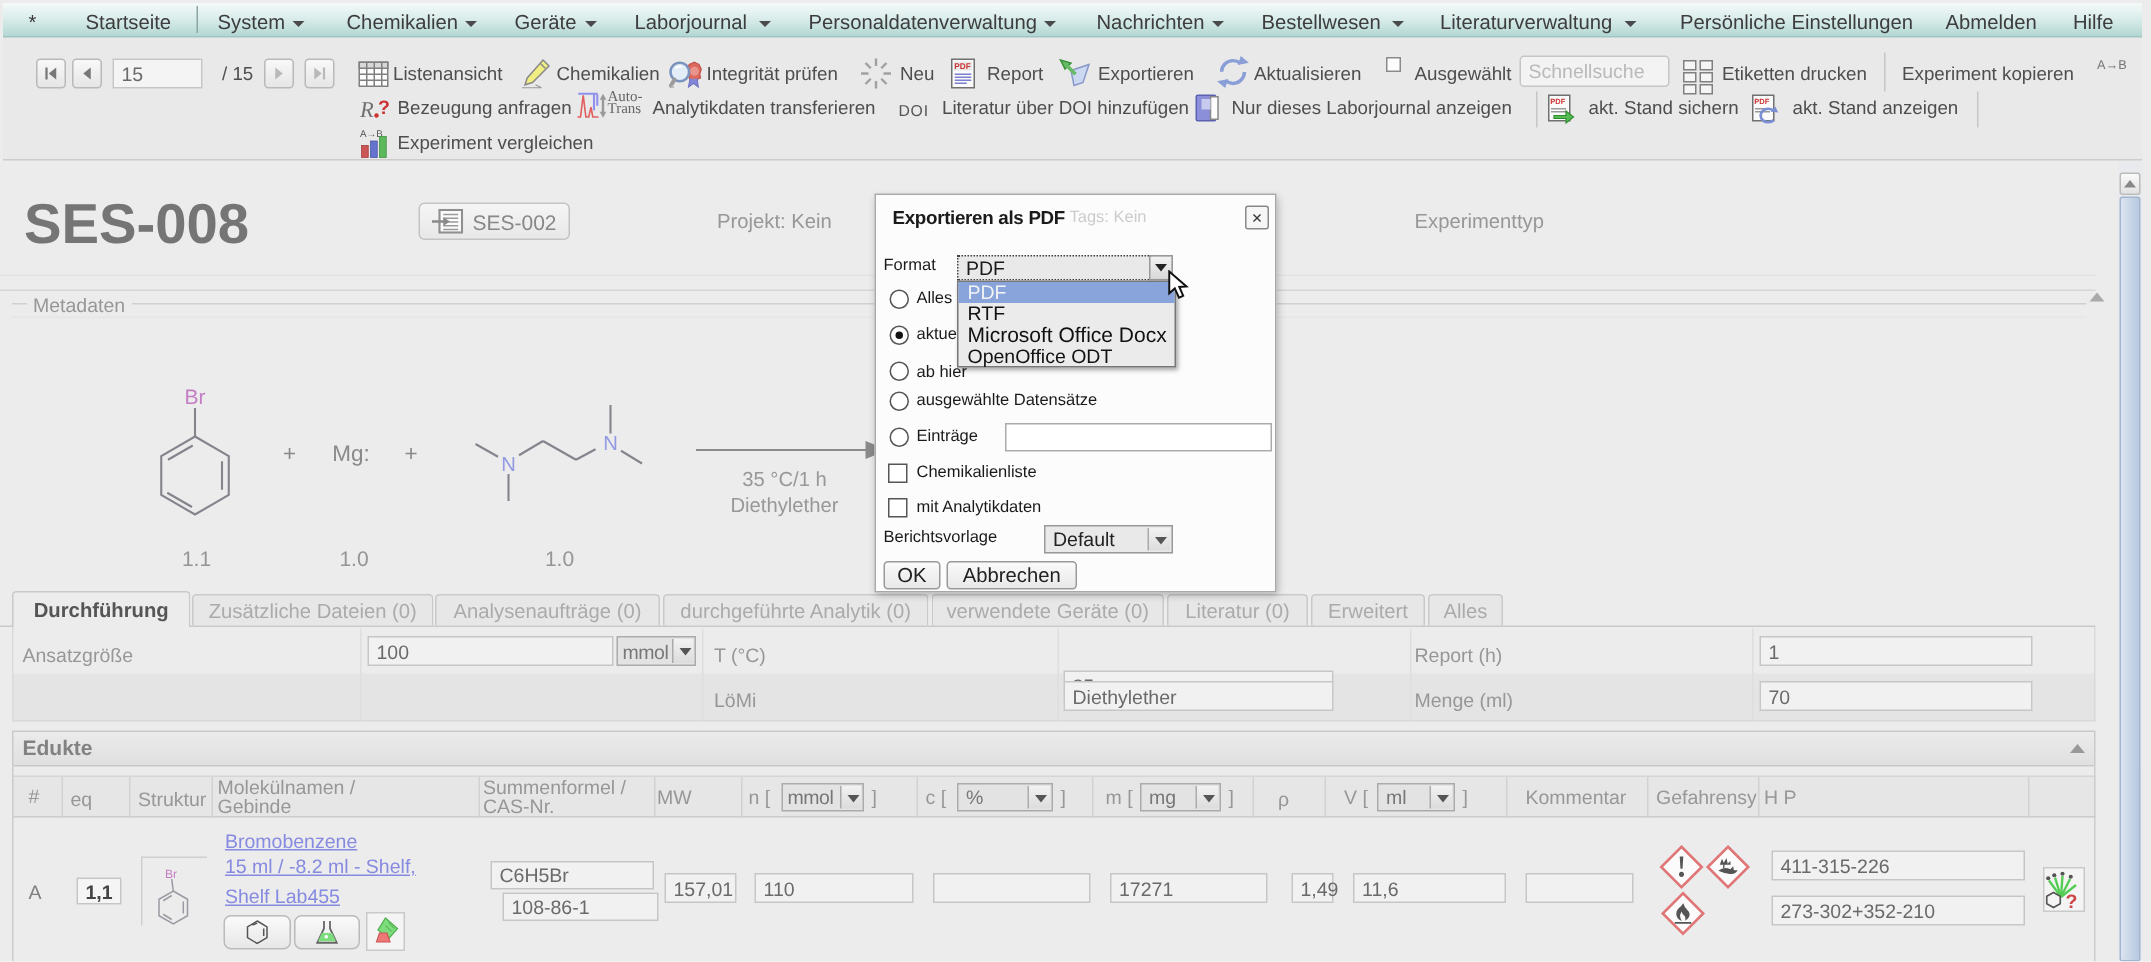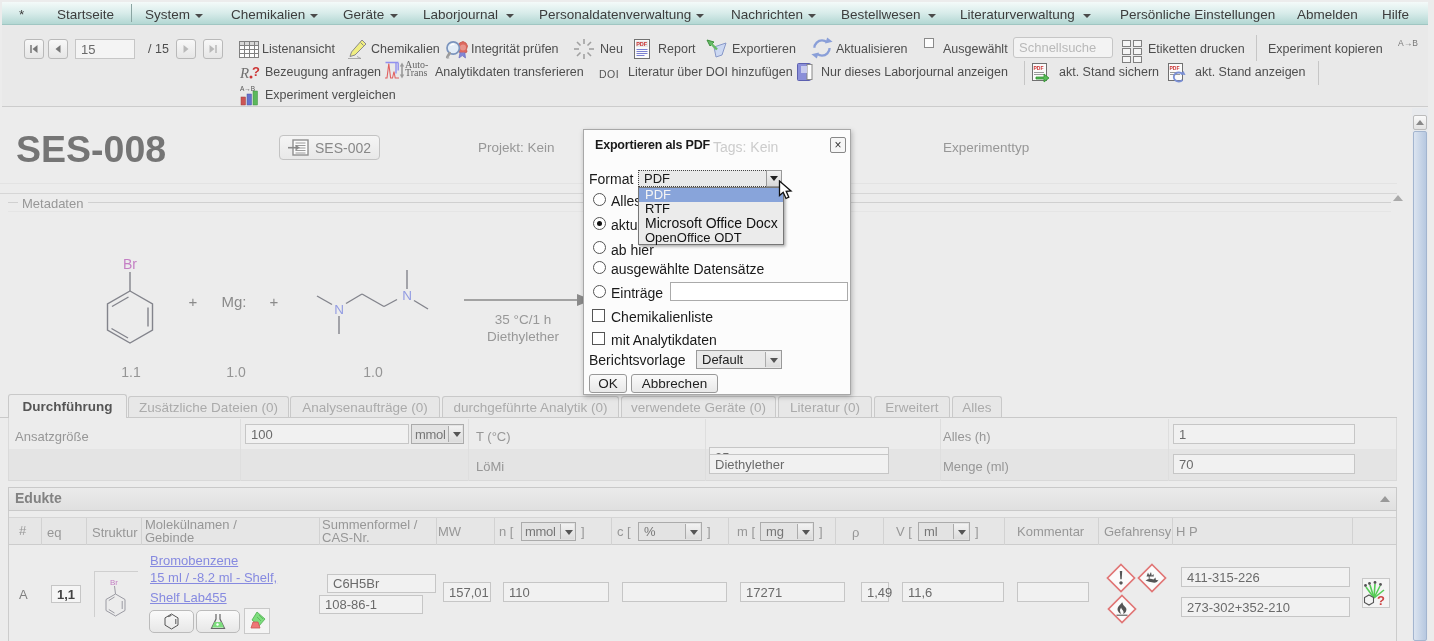--- a/index.html
+++ b/index.html
@@ -23,21 +23,21 @@
 .lbl { position:absolute; font-size:13px; color:#979797; white-space:nowrap; }
 .inpbox { position:absolute; background:#f1f1f1; border:1px solid #c6c6c6; font-size:13px; color:#6a6a6a; padding-left:5px; display:flex; align-items:center; }
 .selbox { position:absolute; background:#e3e3e3; border:1px solid #ababab; font-size:13px; color:#777; display:flex; align-items:center; padding-left:5px; }
 .selarr { position:absolute; right:1px; top:1px; bottom:1px; width:17px; background:linear-gradient(#f2f2f2,#dcdcdc); border-left:1px solid #ababab; }
 .selarr:after { content:""; position:absolute; left:4px; top:6px; border-left:4px solid transparent; border-right:4px solid transparent; border-top:5px solid #555; }
 a.lnk { color:#868ae0; text-decoration:underline; font-size:13px; }
 
 .tab { position:absolute; top:396px; height:21px; border:1px solid #c9c9c9; border-bottom:none; border-radius:3px 3px 0 0; font-size:13.5px; color:#ababab; display:flex; align-items:center; justify-content:center; background:#e7e7e7; }
 
 #dialog { left:583px; top:129px; width:268px; height:266px; background:#fcfcfc; border:1px solid #a8a8a8; box-shadow:1px 2px 5px rgba(0,0,0,0.25); z-index:30; }
-.dtxt { position:absolute; font-size:14px; color:#1a1a1a; white-space:nowrap; }
+.dtxt { position:absolute; font-size:11px; color:#1a1a1a; white-space:nowrap; }
 .radio { position:absolute; width:13px; height:13px; border-radius:50%; border:1px solid #555; background:#fff; }
 .chk { position:absolute; width:13px; height:13px; border:1px solid #555; background:#fff; }
 .dbtn { position:absolute; height:19px; background:linear-gradient(#fafafa,#e8e8e8); border:1px solid #999; border-radius:3px; font-size:13.5px; color:#222; text-align:center; }
 
 #sbtrack { left:1412px; top:108px; width:16px; height:533px; background:#e8eaed; z-index:6; }
 #sbbtn { left:1413px; top:115px; width:14px; height:15px; background:linear-gradient(#fafafa,#e2e2e2); border:1px solid #bbb; border-radius:2px; z-index:7; }
 #sbthumb { left:1413px; top:131px; width:14px; height:510px; background:linear-gradient(90deg,#dbe4f0,#b7c8e0); border:1px solid #a3b5cf; border-radius:2px; z-index:7; }
 </style>
 </head>
 <body>
@@ -300,21 +300,21 @@
 
   <div class="abs" style="left:8px; top:418px; width:1389px; height:31px; background:#ececec;"></div>
   <div class="abs" style="left:8px; top:449px; width:1389px; height:32px; background:#e4e4e4; border-bottom:1px solid #d9d9d9;"></div>
   <div class="abs" style="left:8px; top:418px; width:1px; height:63px; background:#dadada;"></div>
   <div class="abs" style="left:1396px; top:418px; width:1px; height:63px; background:#dadada;"></div>
   <div class="lbl abs" style="left:15px; top:429px;">Ansatzgröße</div>
   <div class="inpbox abs" style="left:245px; top:424px; width:164px; height:20px;">100</div>
   <div class="selbox abs" style="left:411px; top:424px; width:53px; height:20px; padding-left:3px; letter-spacing:-0.3px;">mmol<span class="selarr" style="width:14px;"></span></div>
   <div class="lbl abs" style="left:476px; top:429px;">T (°C)</div>
   <div class="inpbox abs" style="left:709px; top:447px; width:180px; height:20px;text-align:right;">35</div>
-  <div class="lbl abs" style="left:943px; top:429px;">Alles (h)</div>
+  <div class="lbl abs" style="left:943px; top:429px;">Report (h)</div>
   <div class="inpbox abs" style="left:1173px; top:424px; width:182px; height:20px;">1</div>
   <div class="lbl abs" style="left:476px; top:459px;">LöMi</div>
   <div class="inpbox abs" style="left:709px; top:454px; width:180px; height:20px;">Diethylether</div>
   <div class="lbl abs" style="left:943px; top:459px;">Menge (ml)</div>
   <div class="inpbox abs" style="left:1173px; top:454px; width:182px; height:20px;">70</div>
 
   <div class="abs" style="left:240px; top:419px; width:1px; height:62px; background:#dedede;"></div>
   <div class="abs" style="left:468px; top:419px; width:1px; height:62px; background:#dedede;"></div>
   <div class="abs" style="left:705px; top:419px; width:1px; height:62px; background:#dedede;"></div>
   <div class="abs" style="left:940px; top:419px; width:1px; height:62px; background:#dedede;"></div>
@@ -383,21 +383,21 @@
       </svg>
   </div>
   <div class="abs" style="left:244px; top:608px; width:26px; height:26px; background:#f4f4f4; border:1px solid #c9c9c9; z-index:2; display:flex; align-items:center; justify-content:center;">
     <svg width="20" height="20" viewBox="0 0 20 20">
         <path d="M10 1 L18 8 L12 15 L5 9 Z" fill="#7ddd7d" stroke="#4faf4f" stroke-width="0.8"></path>
         <path d="M8 9 L13 9 L15 15 L6 15 Z" fill="#ee7777" stroke="#cc5555" stroke-width="0.8" transform="translate(-2,2)"></path>
         <path d="M12 4 L16 8 M10 6 L14 10" stroke="#4faf4f" stroke-width="0.7"></path>
       </svg>
   </div>
   <div class="inpbox abs" style="left:327px; top:574px; width:109px; height:19px;">C6H5Br</div>
-  <div class="inpbox abs" style="left:319px; top:595px; width:104px; height:19px;">108-86-1</div>
+  <div class="inpbox abs" style="left:335px; top:595px; width:104px; height:19px;">108-86-1</div>
   <div class="inpbox abs" style="left:443px; top:582px; width:48px; height:20px;">157,01</div>
   <div class="inpbox abs" style="left:503px; top:582px; width:106px; height:20px;">110</div>
   <div class="inpbox abs" style="left:622px; top:582px; width:105px; height:20px;"></div>
   <div class="inpbox abs" style="left:740px; top:582px; width:105px; height:20px;">17271</div>
   <div class="inpbox abs" style="left:861px; top:582px; width:28px; height:20px;">1,49</div>
   <div class="inpbox abs" style="left:902px; top:582px; width:102px; height:20px;">11,6</div>
   <div class="inpbox abs" style="left:1017px; top:582px; width:72px; height:20px;"></div>
   <div class="inpbox abs" style="left:1181px; top:567px; width:169px; height:20px;">411-315-226</div>
   <div class="inpbox abs" style="left:1181px; top:597px; width:169px; height:20px;">273-302+352-210</div>
 

